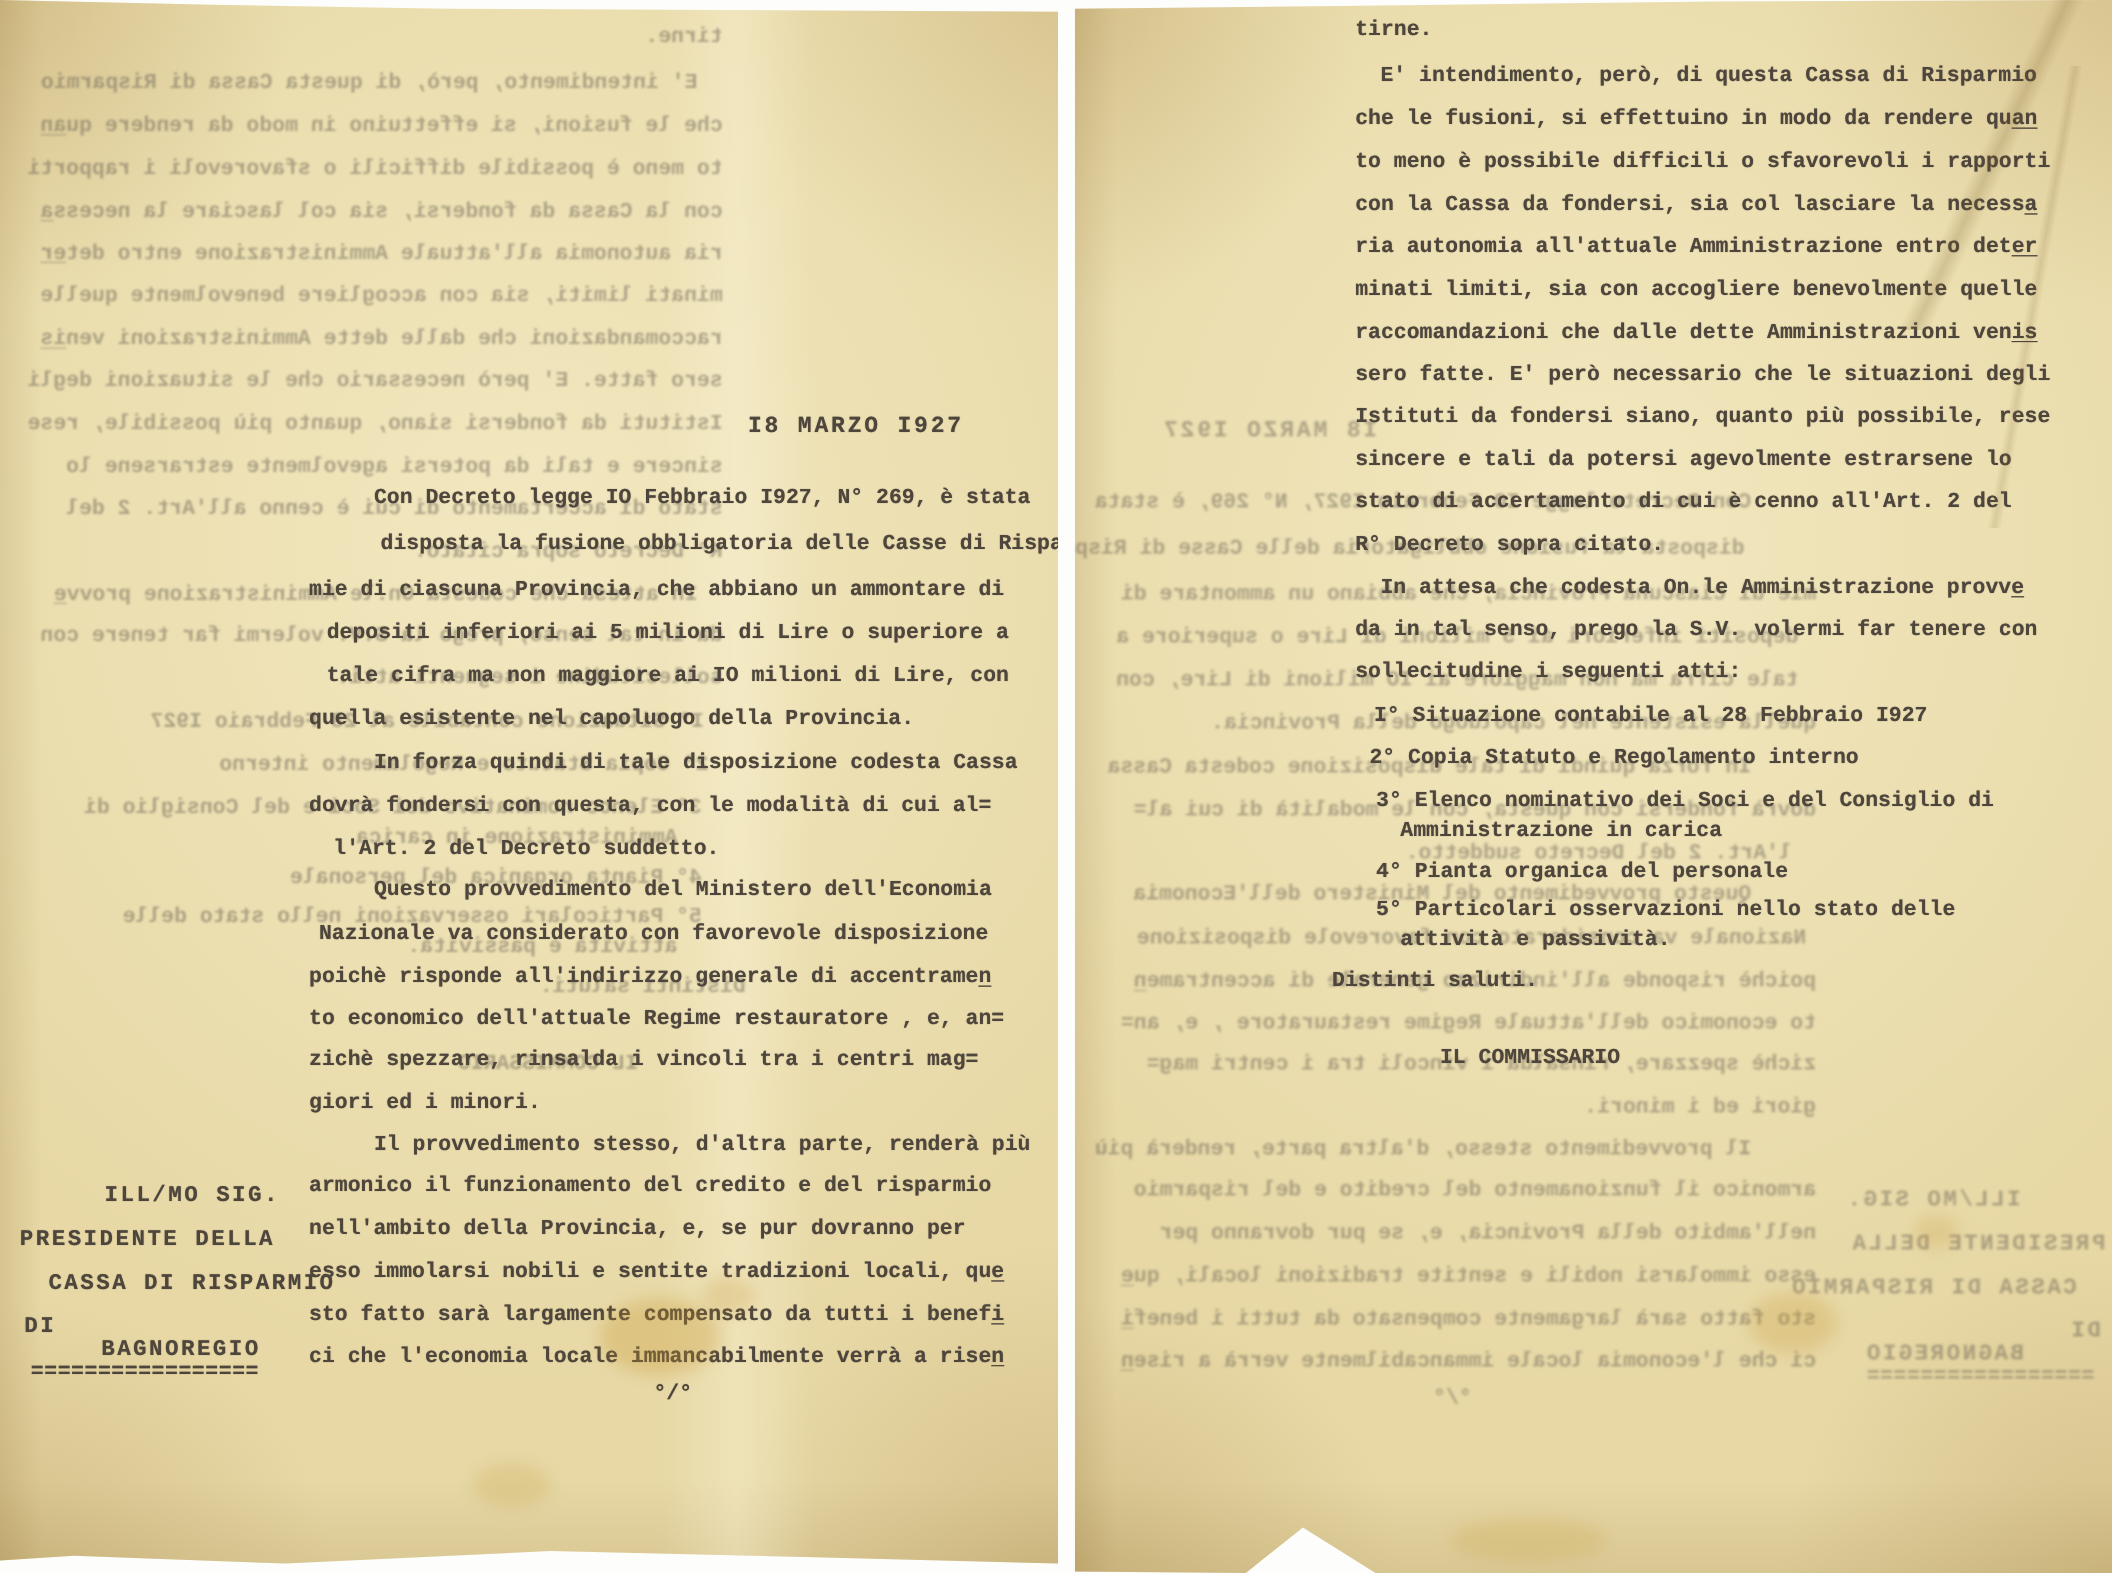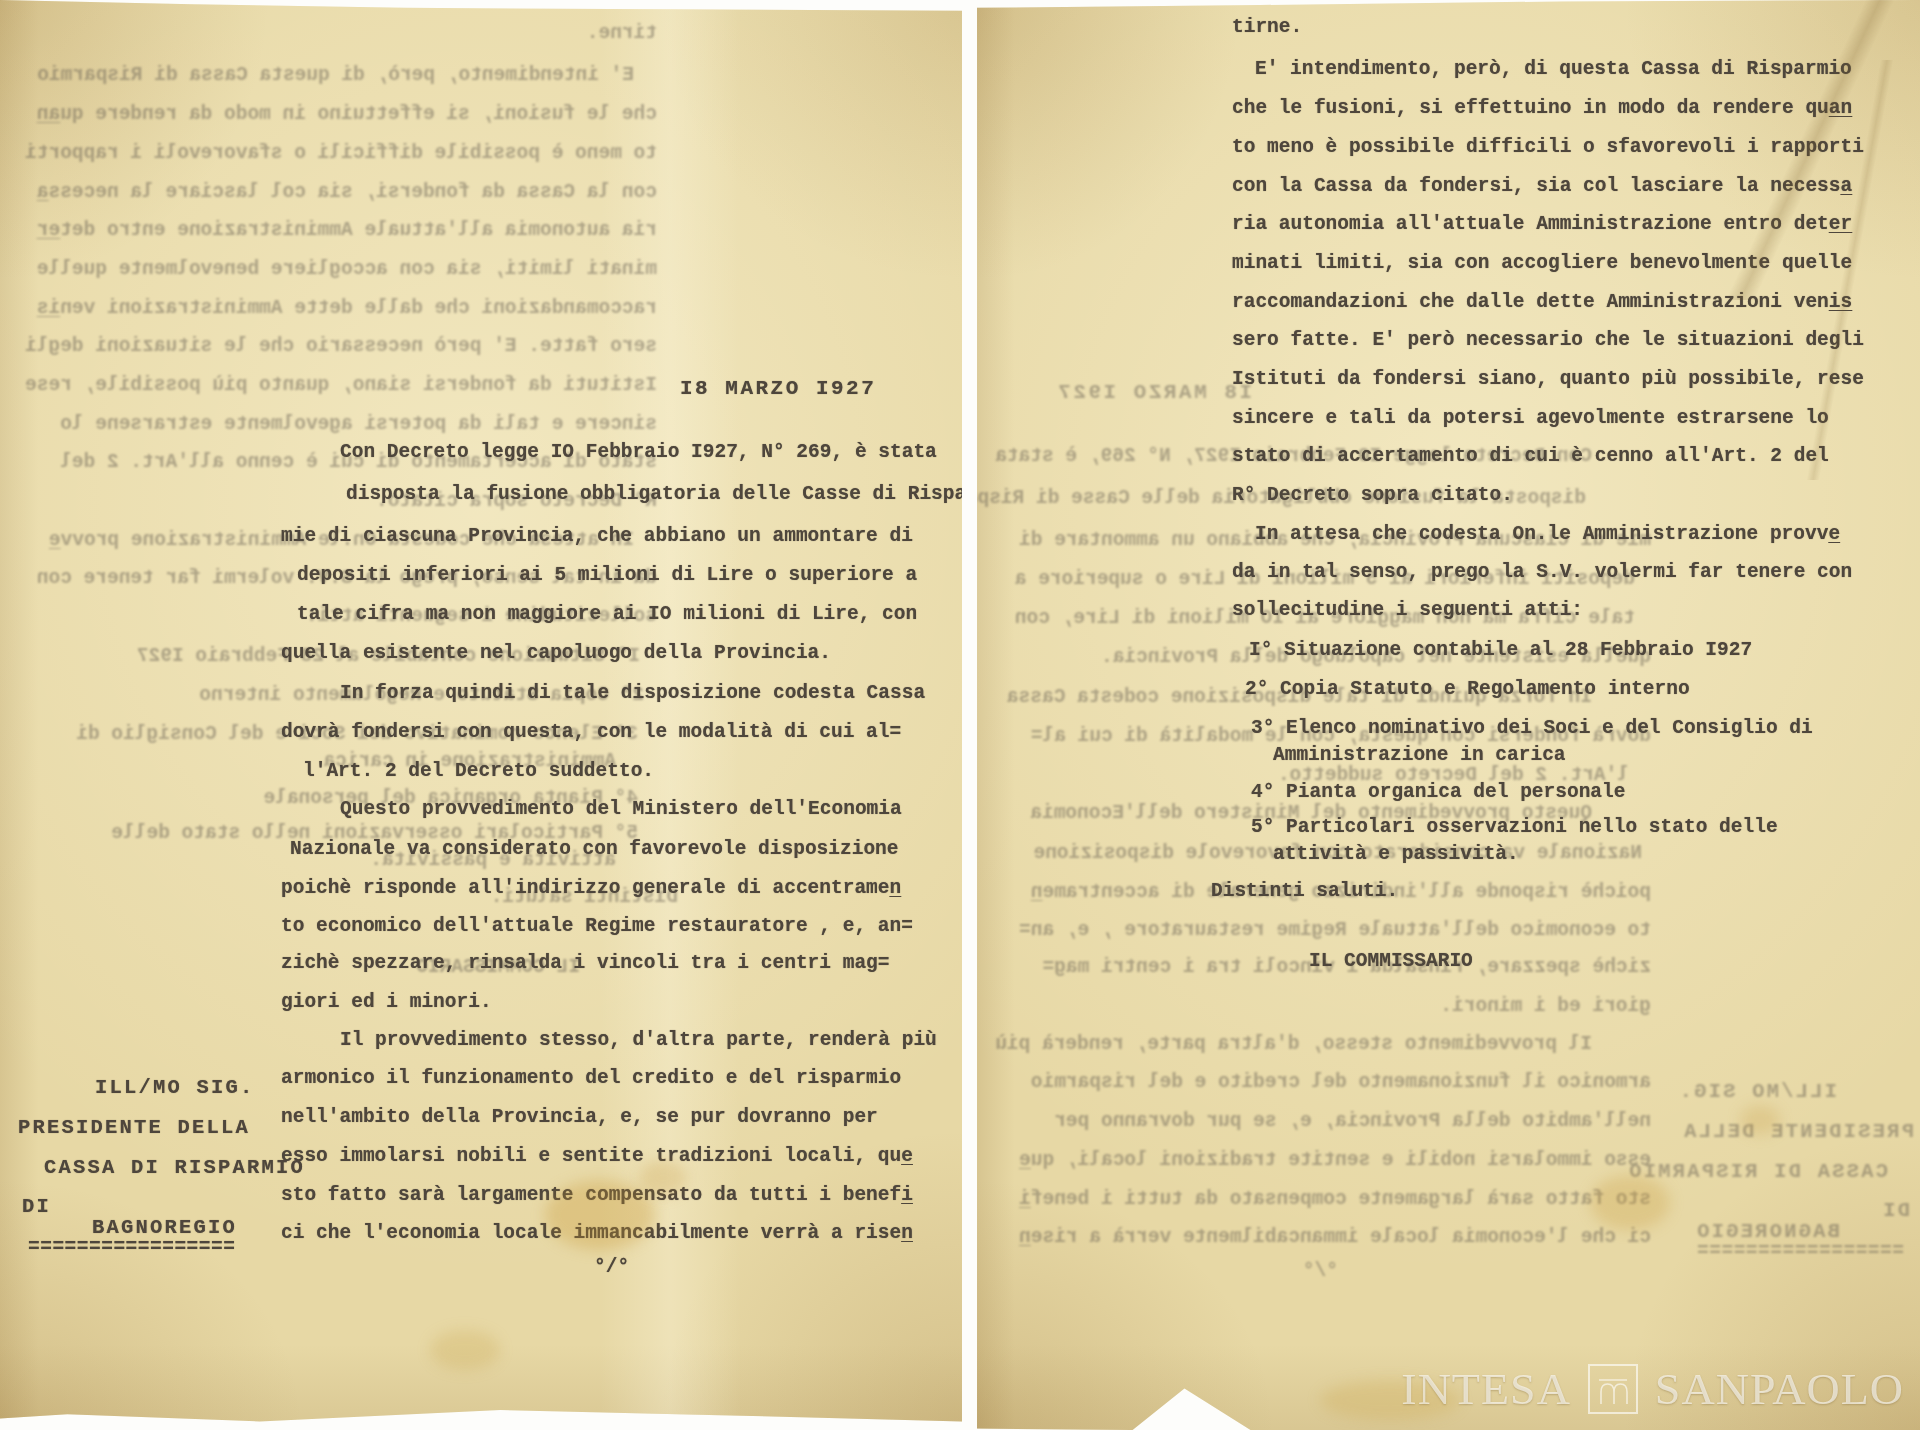--- a/index.html
+++ b/index.html
@@ -178,21 +178,13 @@
         <div class="tline body" style="left: 332px; top: 952px;"><span>IL COMMISSARIO</span><span class="uend"></span></div>
       </div>
   </div>
 
   <div class="crease crease-a"></div>
   <div class="crease crease-b"></div>
   <div class="stain" style="left:1590px;top:1175px;width:80px;height:55px;background:rgba(195,145,42,.24);"></div>
   <div class="stain" style="left:1740px;top:1105px;width:40px;height:30px;background:rgba(190,142,40,.2);"></div>
   <div class="stain" style="left:1320px;top:1380px;width:140px;height:40px;background:rgba(200,155,50,.2);"></div>
 
-  <div class="watermark">
-    <span class="wm-word">INTESA</span>
-    <svg class="wm-logo" width="54" height="54" viewBox="0 0 54 54" fill="none" stroke="rgba(255,255,255,0.62)" stroke-width="2">
-      <rect x="3" y="3" width="48" height="48"></rect>
-      <path stroke-width="1.6" d="M13 18 H41 M15 42 V30 q0 -8 6.5 -8 t6.5 8 V42 M28 42 V30 q0 -8 6.5 -8 t6.5 8 V42"></path>
-    </svg>
-    <span class="wm-word">SANPAOLO</span>
-  </div>
 </div>
 
 </body></html>

